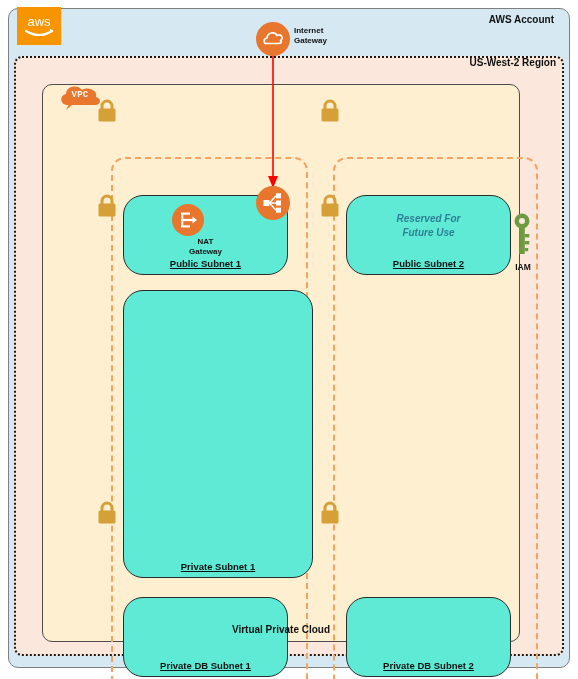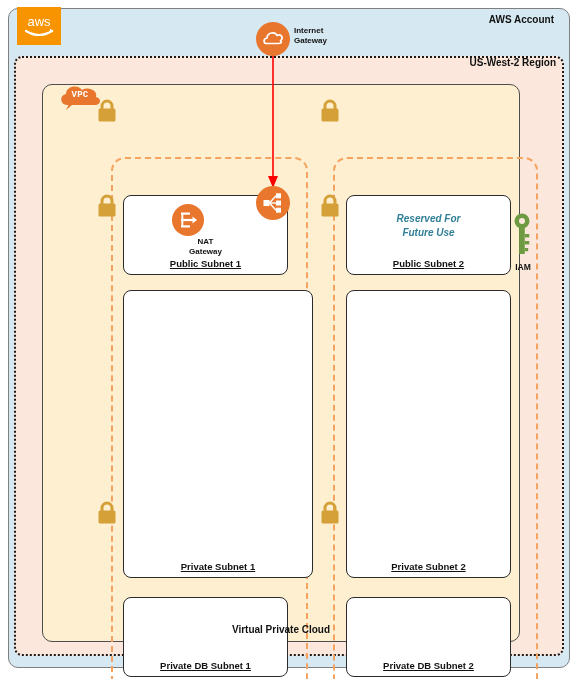--- a/index.html
+++ b/index.html
@@ -37,23 +37,23 @@
     position:absolute;box-sizing:border-box;
     border:2px dashed #f4a460;
     border-radius:14px;
     background:transparent;
   }
   .az-1a{left:68px;top:72px;width:197px;height:540px;}
   .az-1b{left:290px;top:72px;width:205px;height:540px;}
 
   .subnet{
     position:absolute;box-sizing:border-box;
-    background:#ffffff;
+    background:#5eead4;
     border:1.6px solid #2b2b2b;
-    border-radius:8px;
+    border-radius:20px;
   }
   .sub-pub1 {left:80px; top:110px; width:165px; height:80px;}
   .sub-pub2 {left:303px;top:110px; width:165px; height:80px;}
   .sub-priv1{left:80px; top:205px; width:190px; height:288px;}
   .sub-priv2{left:303px;top:205px; width:165px; height:288px;}
   .sub-db1  {left:80px; top:512px; width:165px; height:80px;}
   .sub-db2  {left:303px;top:512px; width:165px; height:80px;}
 
   
   .lbl{position:absolute;font-size:9.5px;color:#111;white-space:nowrap;}
@@ -154,23 +154,20 @@
         <span>Reserved For</span><br>
         <span>Future Use</span>
       </div>
       <div class="subnet-name">Public Subnet 2</div>
     </div>
 
     <div class="subnet sub-priv1">
       <div class="subnet-name">Private Subnet 1</div>
     </div>
 
-    <div class="subnet sub-priv2">
-      <div class="subnet-name">Private Subnet 2</div>
-    </div>
 
     <div class="subnet sub-db1">
       <div class="subnet-name">Private DB Subnet 1</div>
     </div>
 
     <div class="subnet sub-db2">
       <div class="subnet-name">Private DB Subnet 2</div>
     </div>
 
     <div class="circ natgw">

